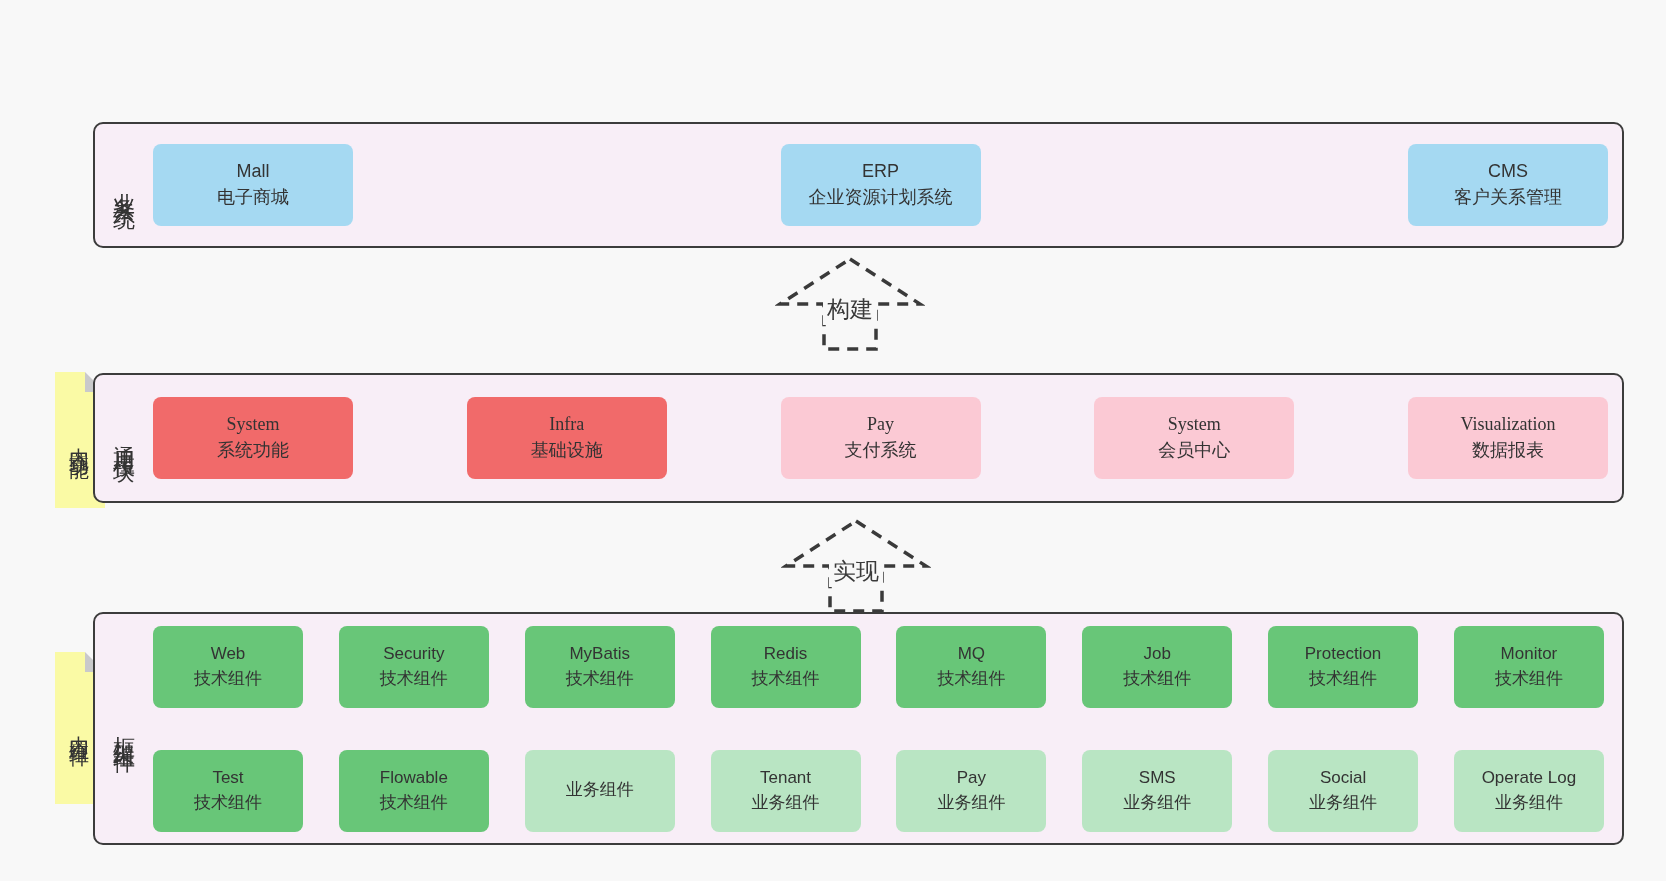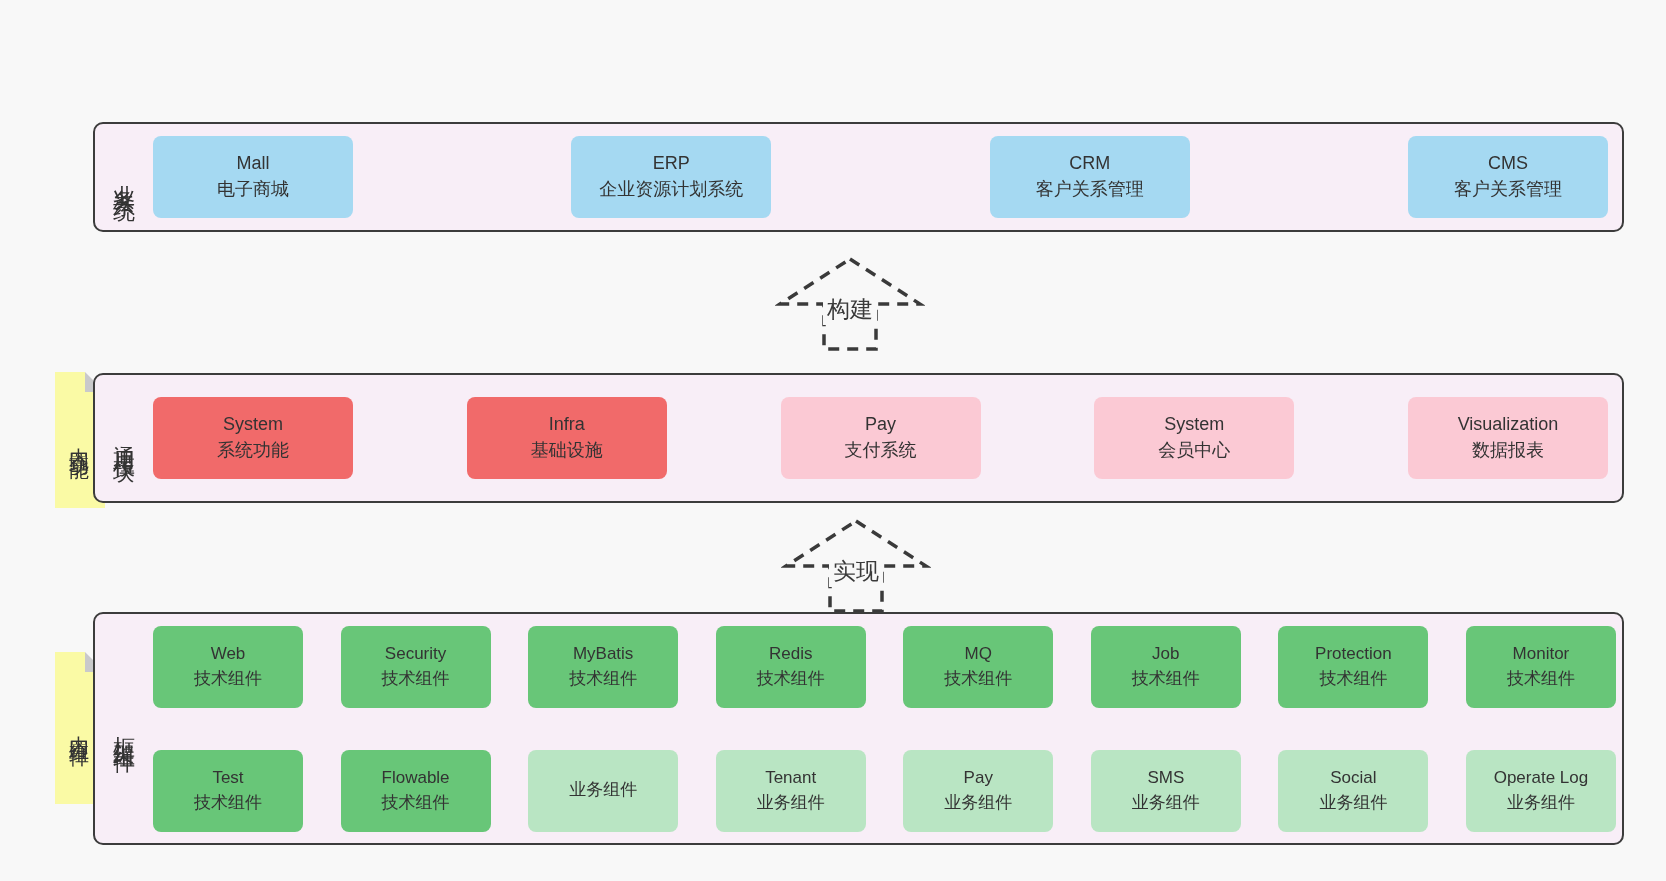--- a/index.html
+++ b/index.html
@@ -7,36 +7,36 @@
     position:relative; width:1666px; height:881px;
     background:#f8f8f8; color:#333;
     font-family:"Liberation Sans", sans-serif;
     overflow:hidden;
   }
   .band {
     position:absolute; left:93px; width:1531px;
     background:#f8eef7; border:2px solid #3c3c3c; border-radius:10px;
     display:flex; z-index:2; box-sizing:border-box;
   }
-  #band-business  { top:122px; height:110px; }
-  #band-modules   { top:373px; height:130px; }
+  #band-business  { top:122px; height:126px; }
+  #band-modules   { top:373px; height:130px;font-family:Liberation Serif, serif; }
   #band-framework { top:612px; height:233px; }
 
   .label-col { flex:0 0 58px; display:flex; align-items:center; justify-content:center; }
   .vtext {
     writing-mode:vertical-rl; text-orientation:upright;
     font-size:22px; letter-spacing:5px; color:#333;
   }
   .boxes {
     flex:1; display:flex; align-items:center;
     justify-content:space-between; padding-right:14px;
   }
   .rows {
     flex:1; display:flex; flex-direction:column;
-    justify-content:center; gap:42px; padding-right:6px;
+    justify-content:center; gap:42px; padding-right:18px;
   }
   .row { display:flex; justify-content:space-between; }
 
   .box {
     display:flex; flex-direction:column; align-items:center; justify-content:center;
     border-radius:8px; text-align:center; line-height:1.42; color:#333;
   }
   .box-lg { width:200px; height:82px; font-size:18px; }
   .box-sm { width:150px; height:82px; font-size:17px; }
   .box-sm .box-name { max-width:124px; }
@@ -85,24 +85,20 @@
     <div class="boxes">
       <div class="box box-lg c-blue">
         <div class="box-name">Mall</div>
         <div class="box-desc">电子商城</div>
       </div>
       <div class="box box-lg c-blue">
         <div class="box-name">ERP</div>
         <div class="box-desc">企业资源计划系统</div>
       </div>
       <div class="box box-lg c-blue">
-        <div class="box-name">CRM</div>
-        <div class="box-desc">客户关系管理</div>
-      </div>
-      <div class="box box-lg c-blue">
         <div class="box-name">CMS</div>
         <div class="box-desc">客户关系管理</div>
       </div>
     </div>
   </section>
 
   <div class="arrow" id="arrow-build">
     <svg viewBox="0 0 150 96">
       <polygon points="75,3 145,48 101,48 101,93 49,93 49,48 5,48"></polygon>
     </svg>

